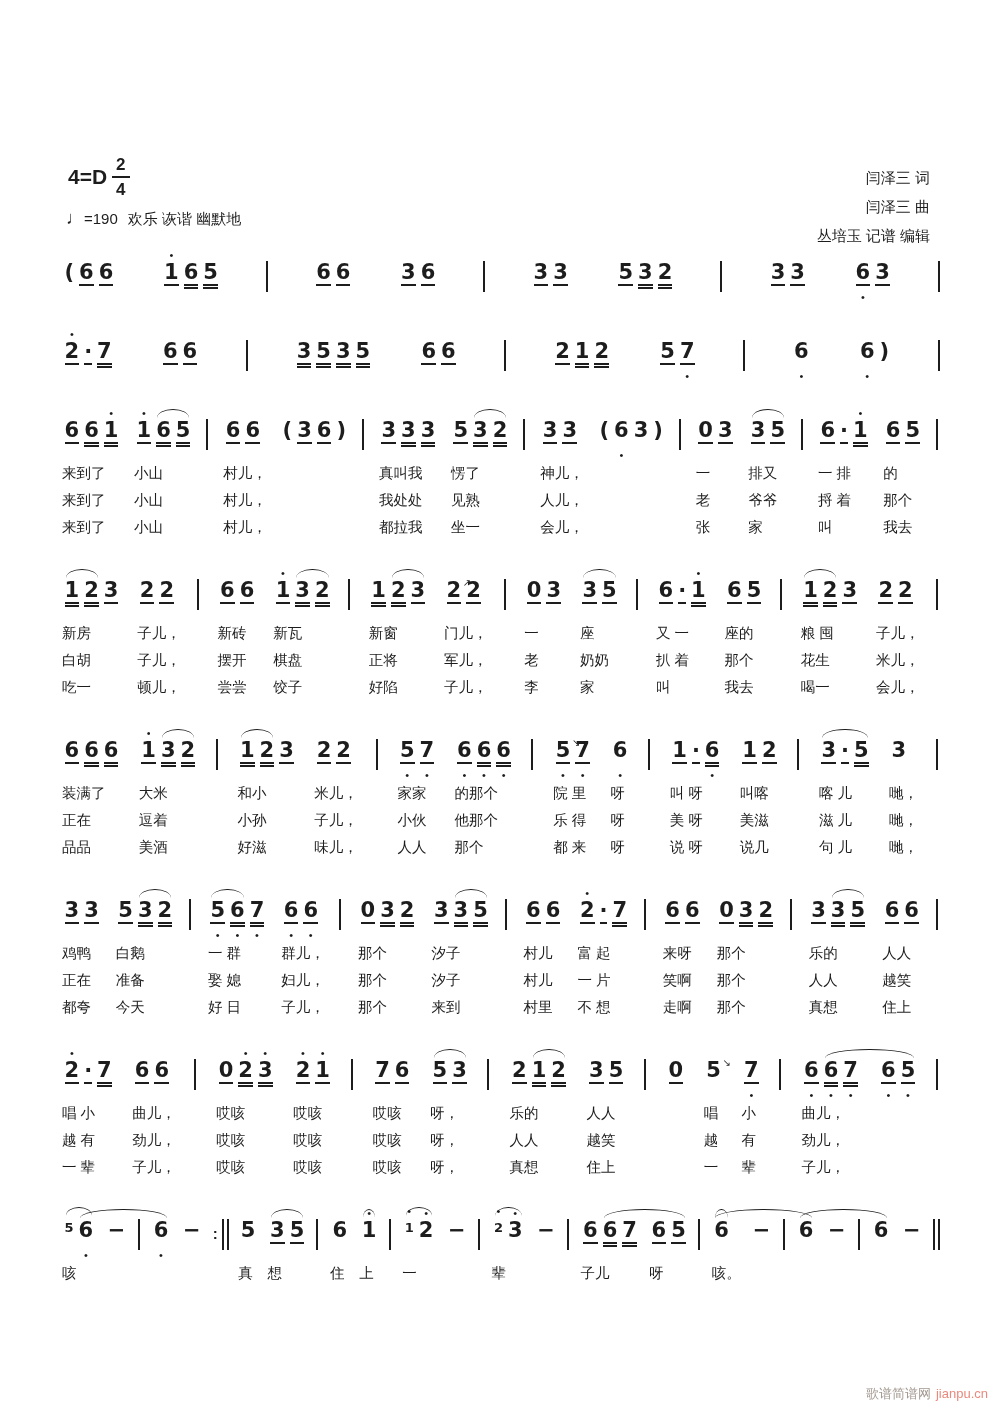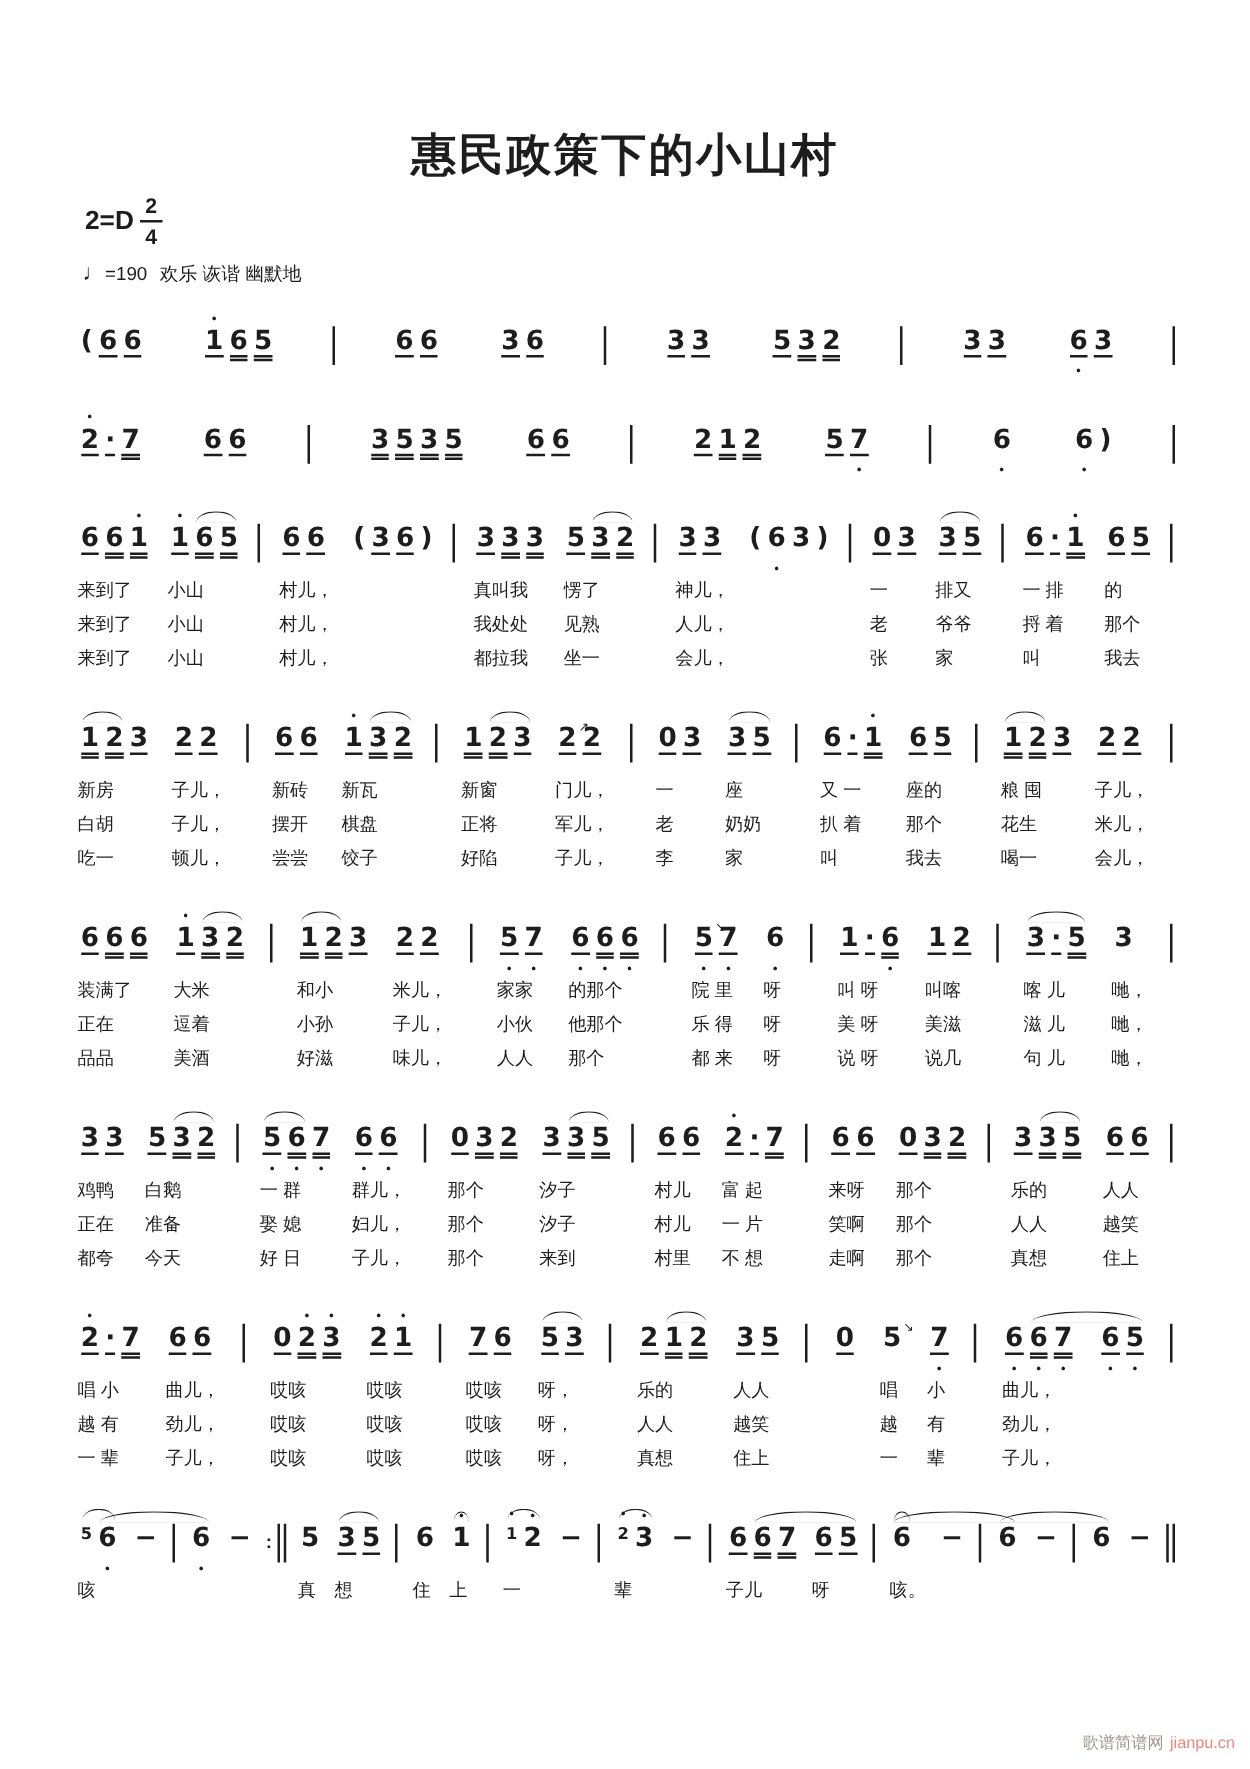--- a/index.html
+++ b/index.html
@@ -37,34 +37,38 @@
   .arc{position:absolute;height:8px;border-top:1.7px solid #1d1d1d;
        border-radius:100% 100% 0 0 / 200% 200% 0 0;pointer-events:none;}
   .watermark{position:absolute;right:12px;bottom:12px;font-size:13px;}
   .wm-name{color:#a29890;}
   .wm-url{color:#e9897e;margin-left:5px;}
 </style>
 </head>
 <body>
 
 <div class="page">
-  <div class="title">惠民政策下的小山村</div>
 
   <div class="meta-left">
-    <span>2=D</span>
+    <span>4=D</span>
     <span class="frac">
       <span class="num">2</span>
       <span class="den">4</span>
     </span>
   </div>
 
   <div class="tempo">
     <span class="tnote">♩</span><span>=190</span><span class="texp">欢乐 诙谐 幽默地</span>
   </div>
 
+  <div class="credits">
+    <div>闫泽三 词</div>
+    <div>闫泽三 曲</div>
+    <div>丛培玉 记谱 编辑</div>
+  </div>
 
   <div class="score" id="score">
       <div class="sys">
         <div class="tok">
           <div class="notes">
             <span class="cell">
               <span class="dot">&nbsp;</span>
               <span class="dg">(</span>
               <span class="ul">
                 <i style="visibility: hidden;"></i>

